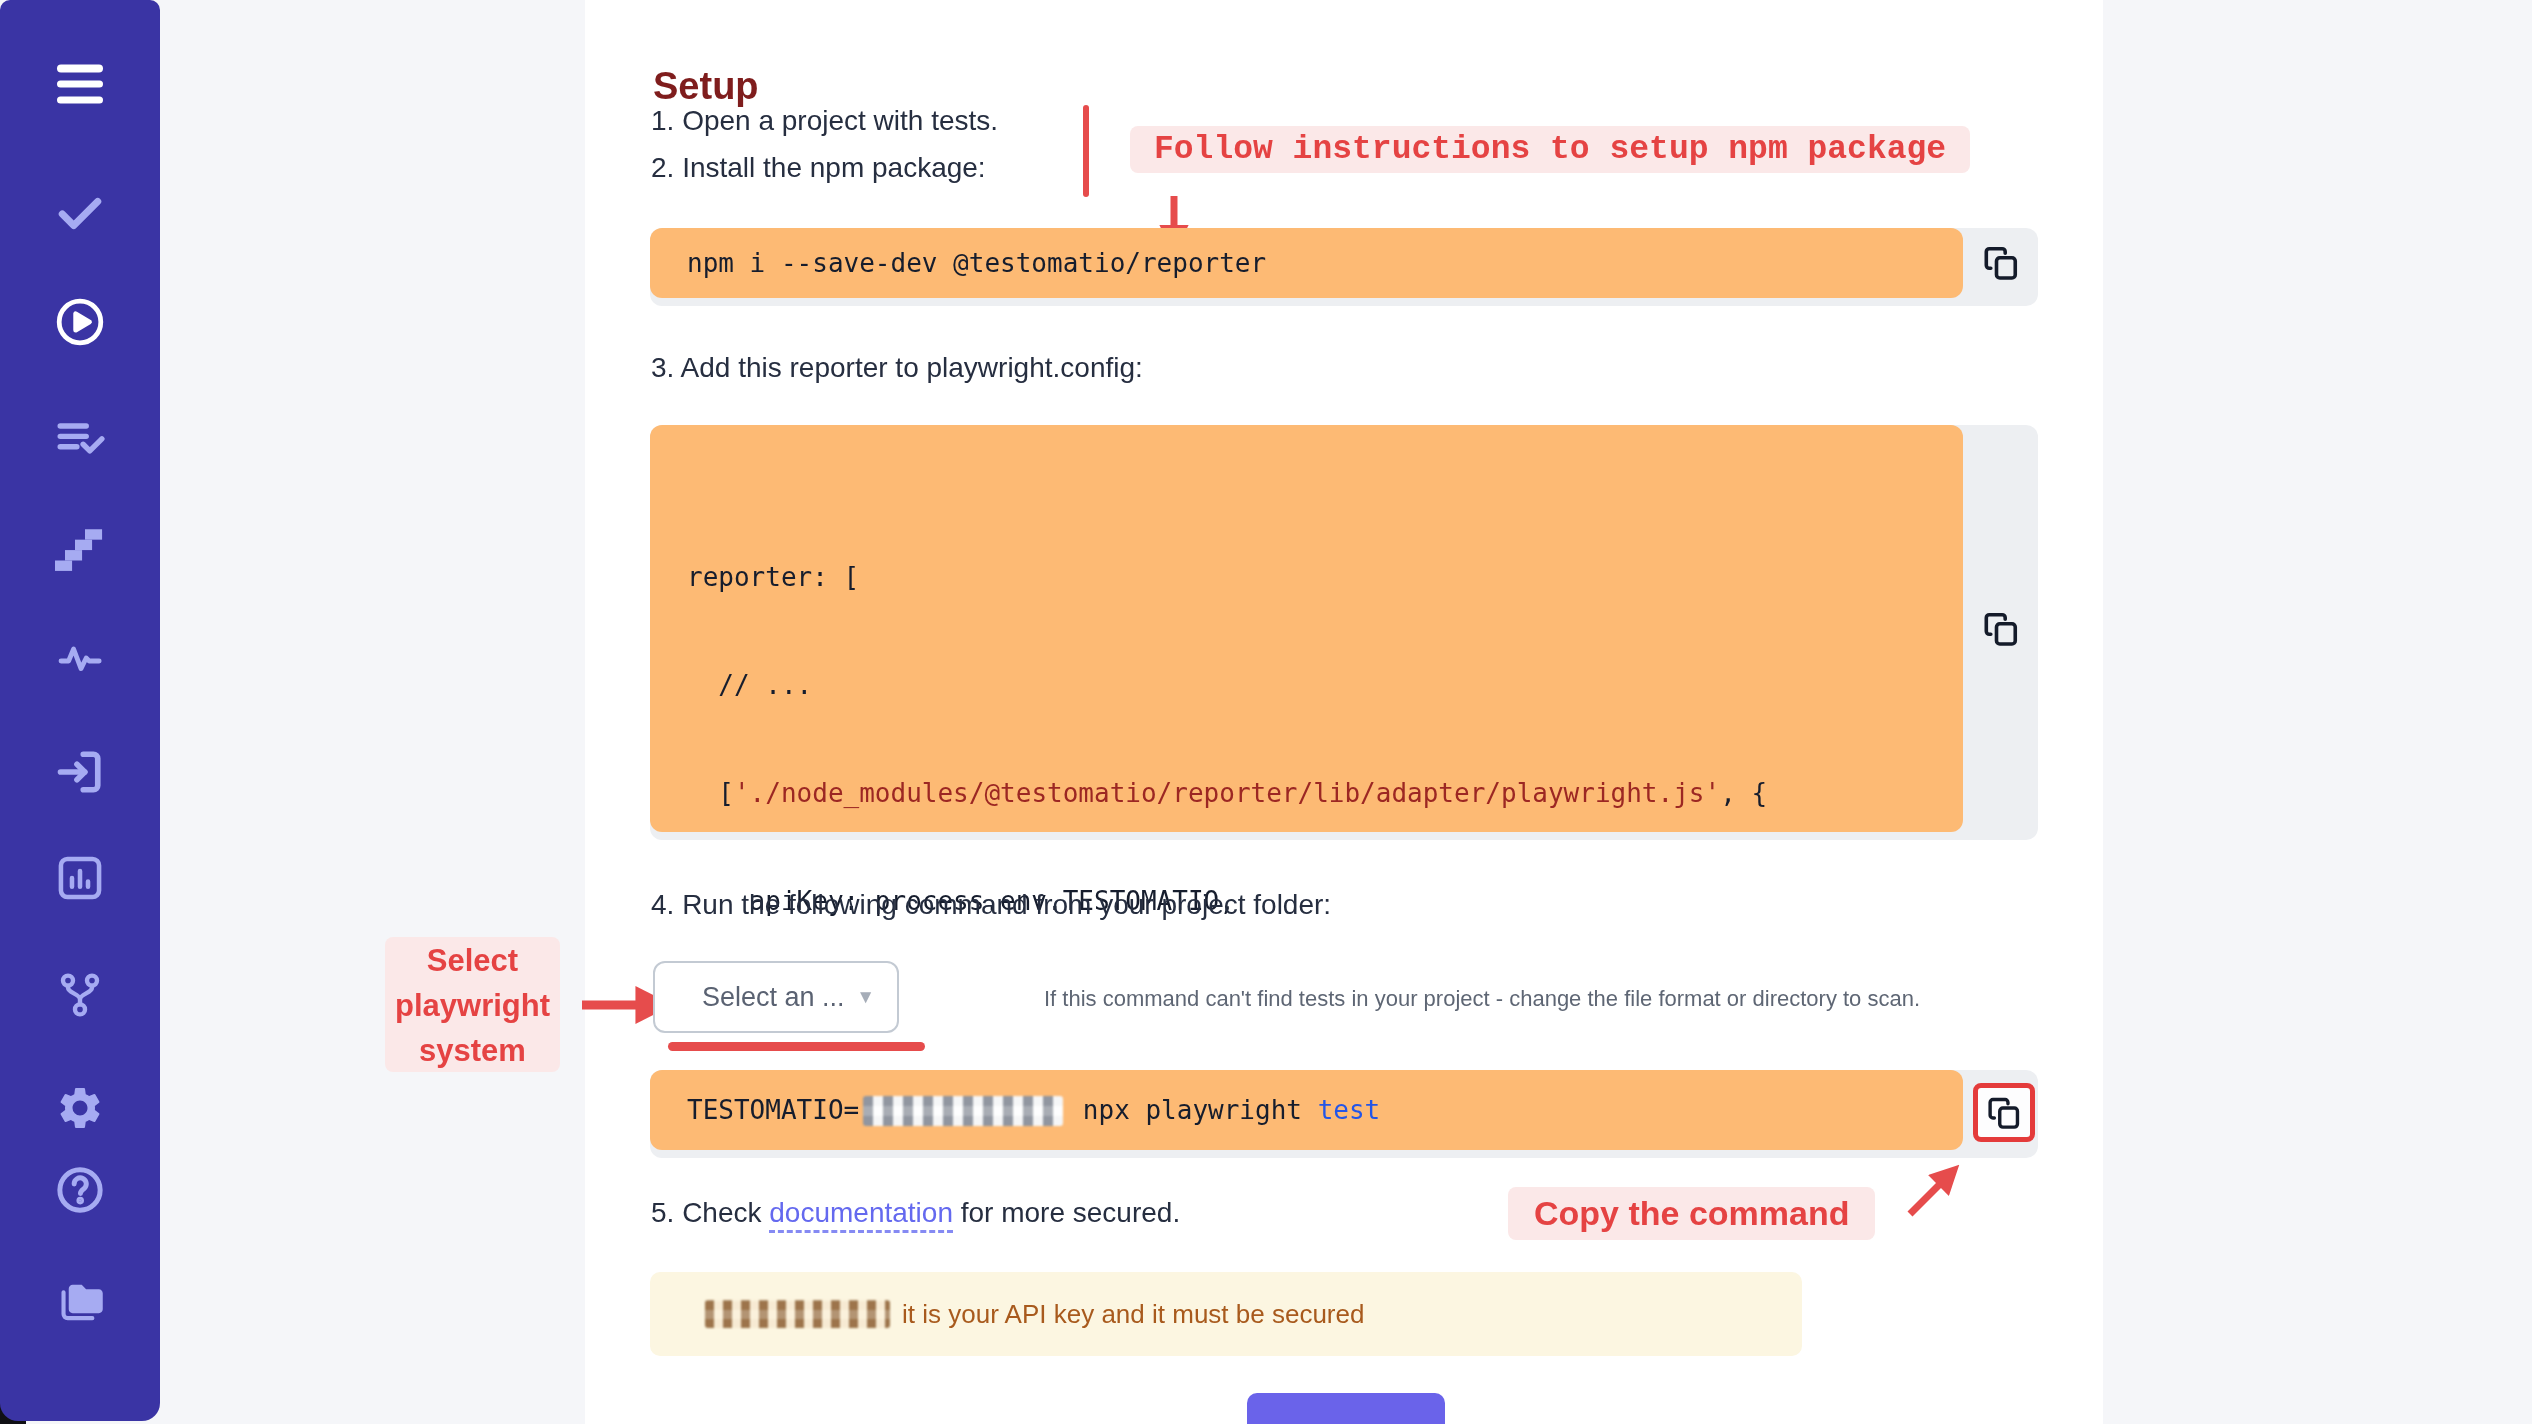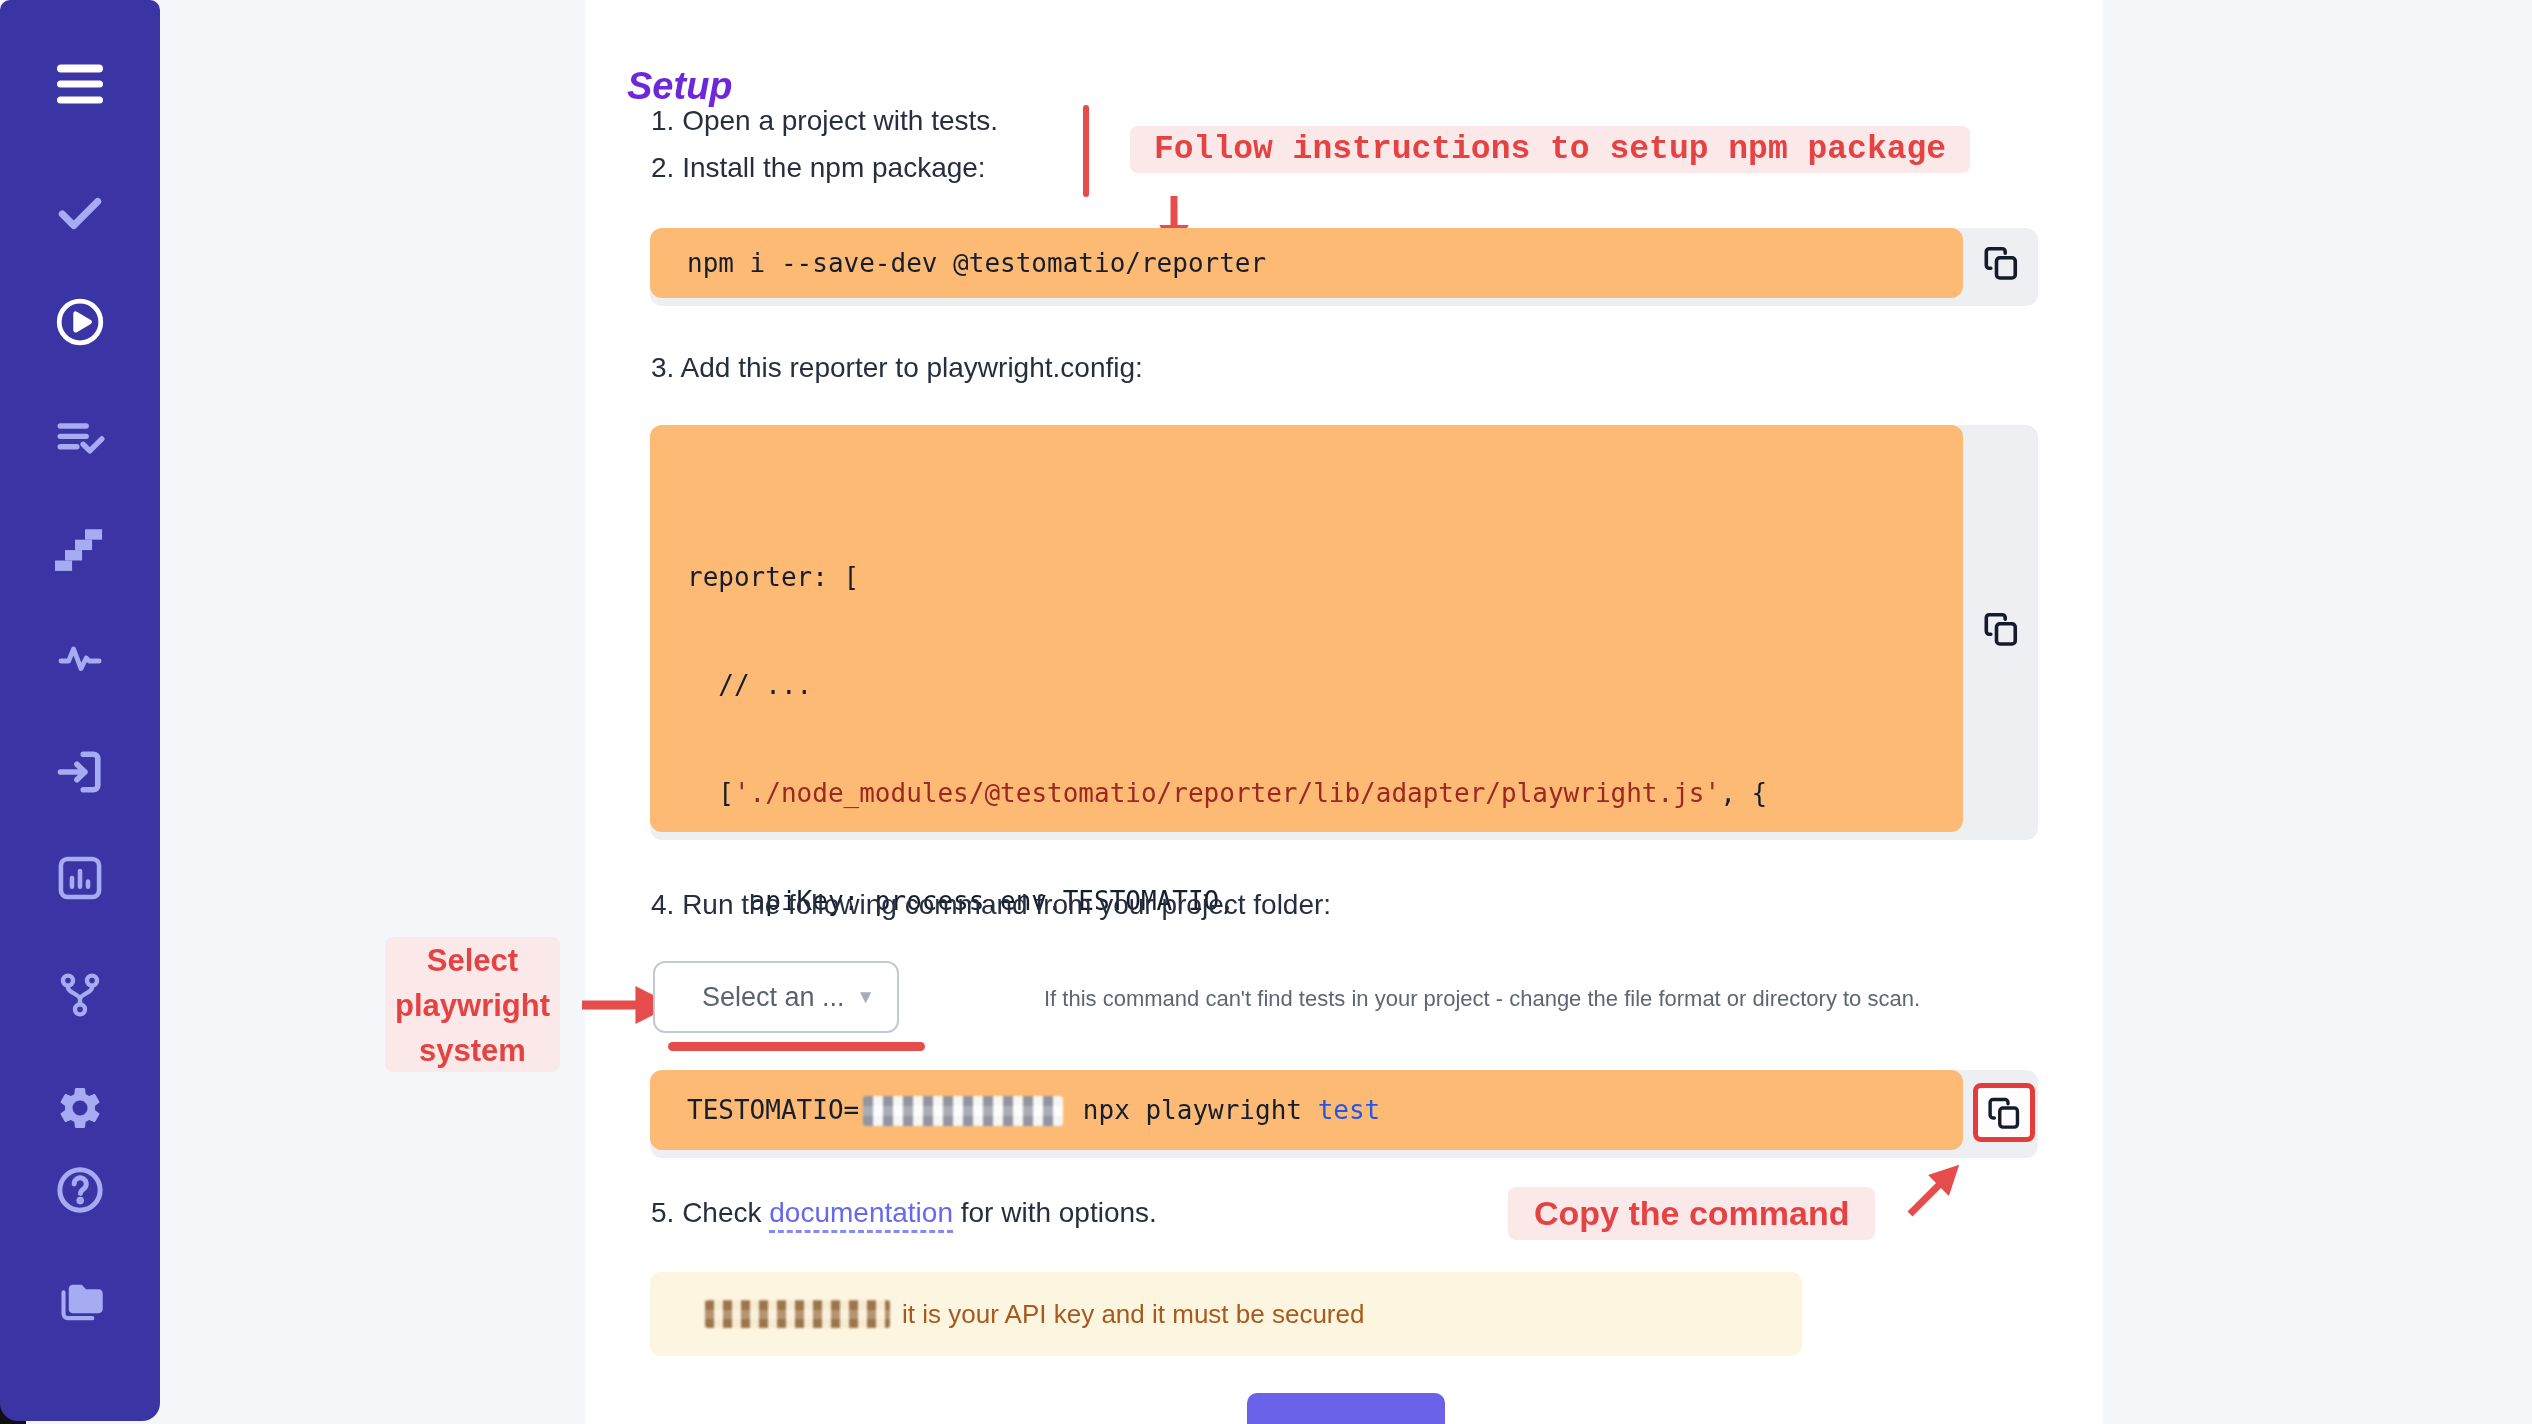--- a/index.html
+++ b/index.html
@@ -20,21 +20,21 @@
       radial-gradient(ellipse 26px 14px at 31px 17px,#4a3a28 0 60%,transparent 62%),
       radial-gradient(ellipse 16px 20px at 31px 30px,#d8 af93 0 0),
       radial-gradient(ellipse 17px 21px at 31px 31px,#d9b097 0 58%,#8a6a52 72%,transparent 74%),
       radial-gradient(ellipse 26px 16px at 31px 52px,#2e2a28 0 70%,transparent 72%),
       radial-gradient(circle at 31px 31px,#17181c 0 100%);
     cursor:pointer;overflow:hidden;}
 
   
   .card{left:585px;top:0;width:1518px;height:1424px;background:#ffffff;}
 
-  .h-setup{left:627px;top:40px;font-size:38px;font-weight:bold;color:#6d28d9;font-style:italic;}
+  .h-setup{left:653px;top:40px;font-size:38px;font-weight:bold;color:#7f1d1d;}
   .step{color:#262e40;font-size:28px;line-height:34px;}
   .s1{left:651px;top:104px;}
   .s2{left:651px;top:151px;}
   .s3{left:651px;top:351px;}
   .s4{left:651px;top:888px;}
   .s5{left:651px;top:1196px;}
   .doc-link{color:#6469ef;text-decoration:none;border-bottom:3px dashed #858af3;
     padding-bottom:2px;cursor:pointer;}
 
   
@@ -275,21 +275,21 @@
       <rect x="9" y="8.5" width="12.5" height="13.5" rx="2.2"></rect>
       <path d="M5.2 15.5h-1a2 2 0 0 1-2-2v-9a2 2 0 0 1 2-2h8.6a2 2 0 0 1 2 2v1"></path>
     </svg>
 </div>
 <svg class="abs" style="left:1898px;top:1150px" width="80" height="80">
   <line x1="12" y1="64" x2="54" y2="22" stroke="#e64c4c" stroke-width="7" marker-end="url(#ah)"></line>
 </svg>
 <div class="abs ann ann3">Copy the command</div>
 
 <div class="abs step s5">
-  <span>5. Check </span><a class="doc-link" href="#">documentation</a><span> for with options.</span>
+  <span>5. Check </span><a class="doc-link" href="#">documentation</a><span> for more secured.</span>
 </div>
 
 <div class="abs warning">
   <span class="masked warm"></span>
   <span class="wtext">it is your API key and it must be secured</span>
 </div>
 
 <button class="abs finish">
   <span>✓</span>
   <span>Finish</span>

